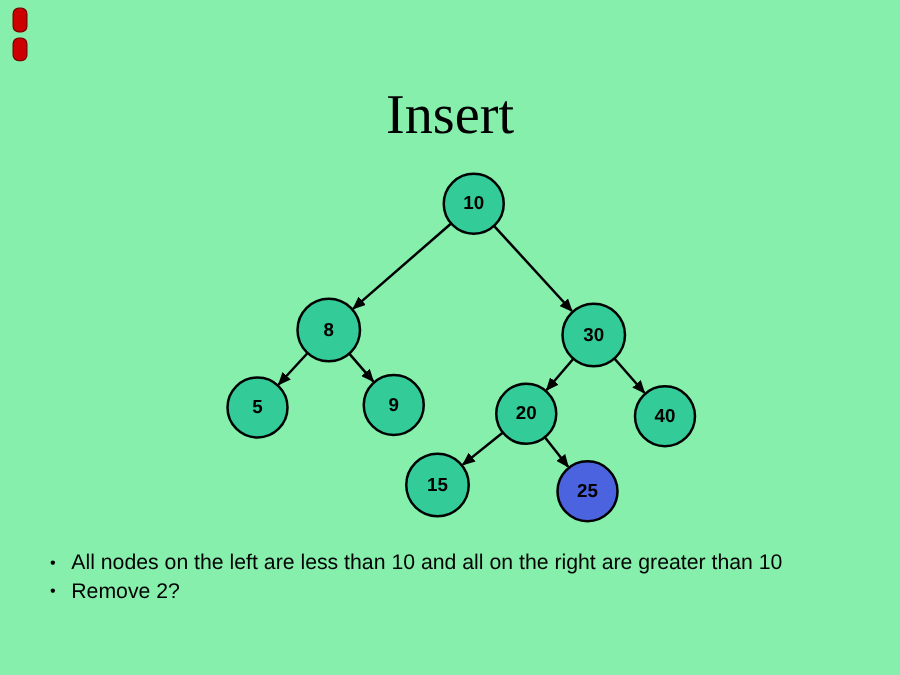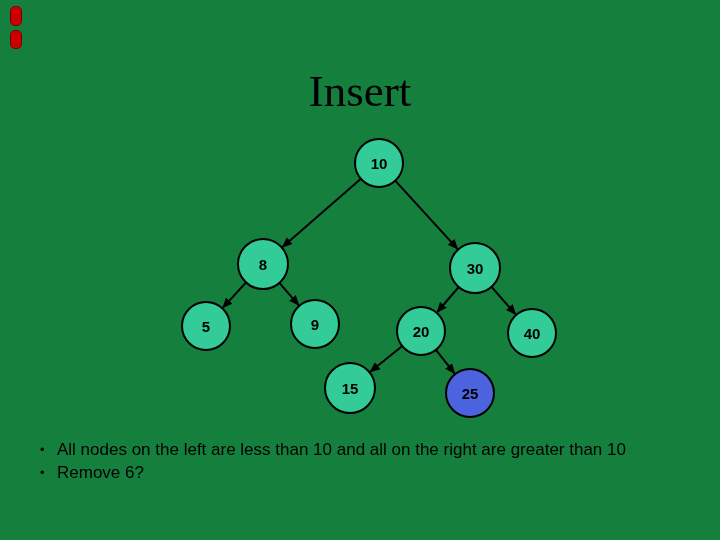--- a/index.html
+++ b/index.html
@@ -1,19 +1,19 @@
 <!DOCTYPE html>
 <html><head>
 <meta charset="utf-8">
 <style>
   html, body { margin: 0; padding: 0; background: #888; }
   .slide {
     position: relative;
     width: 720px; height: 540px;
-    background: #15803d;
+    background: #86efac;
     overflow: hidden;
     font-family: "Liberation Sans", sans-serif;
   }
   .deco-bar {
     position: absolute;
     left: 10px; width: 12px;
     border-radius: 5px;
     box-sizing: border-box;
   }
   .deco-bar.b1 { top: 6px;  height: 20px; }
@@ -117,16 +117,16 @@
         </g>
         <g>
           <circle cx="470" cy="393" r="24" fill="#4c63e0" stroke="#000000" stroke-width="2"></circle>
           <text x="470" y="393" text-anchor="middle" dominant-baseline="central">25</text>
         </g>
       </g>
   </svg>
 
   <div class="bullets" id="bullet-list">
       <div class="bullet-row"><span class="bullet-glyph">•</span><span>All nodes on the left are less than 10 and all on the right are greater than 10</span></div>
-      <div class="bullet-row"><span class="bullet-glyph">•</span><span>Remove 6?</span></div>
+      <div class="bullet-row"><span class="bullet-glyph">•</span><span>Remove 2?</span></div>
     </div>
 
 </div>
 
 </body></html>

